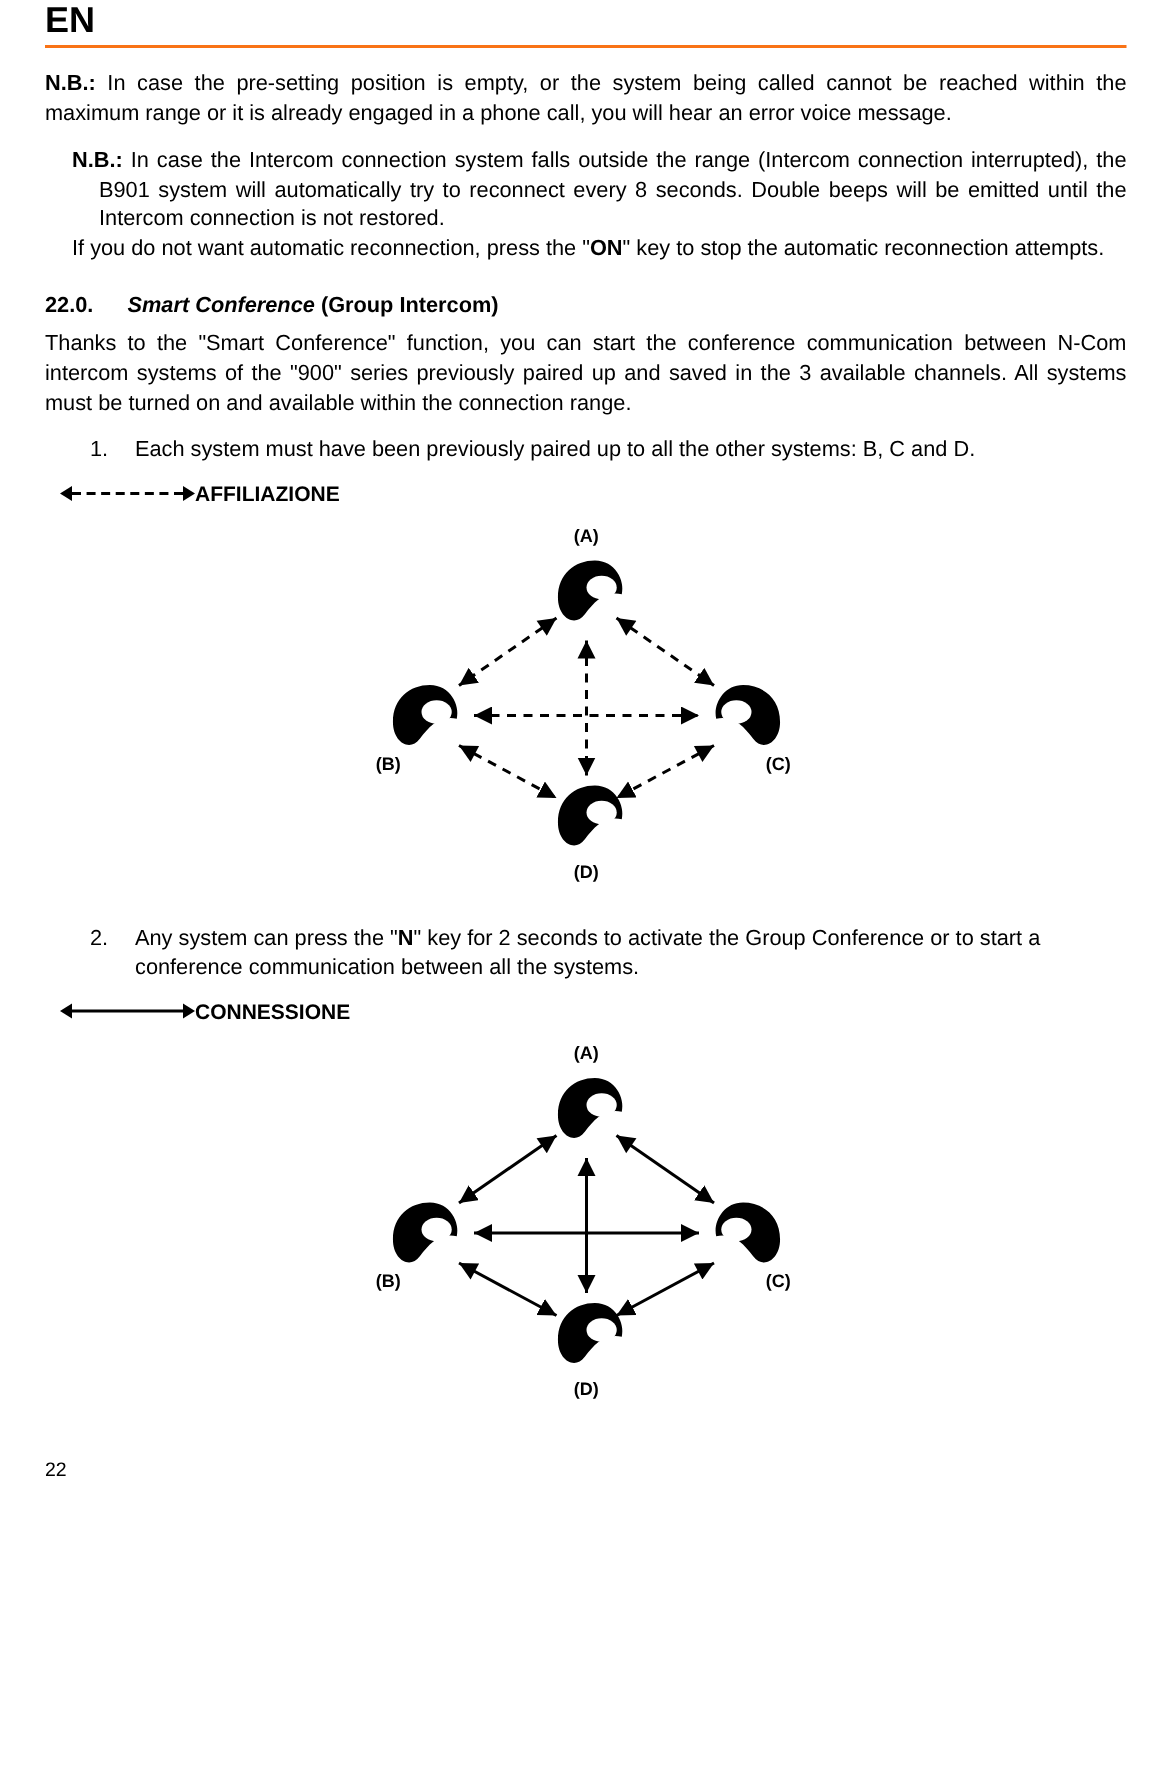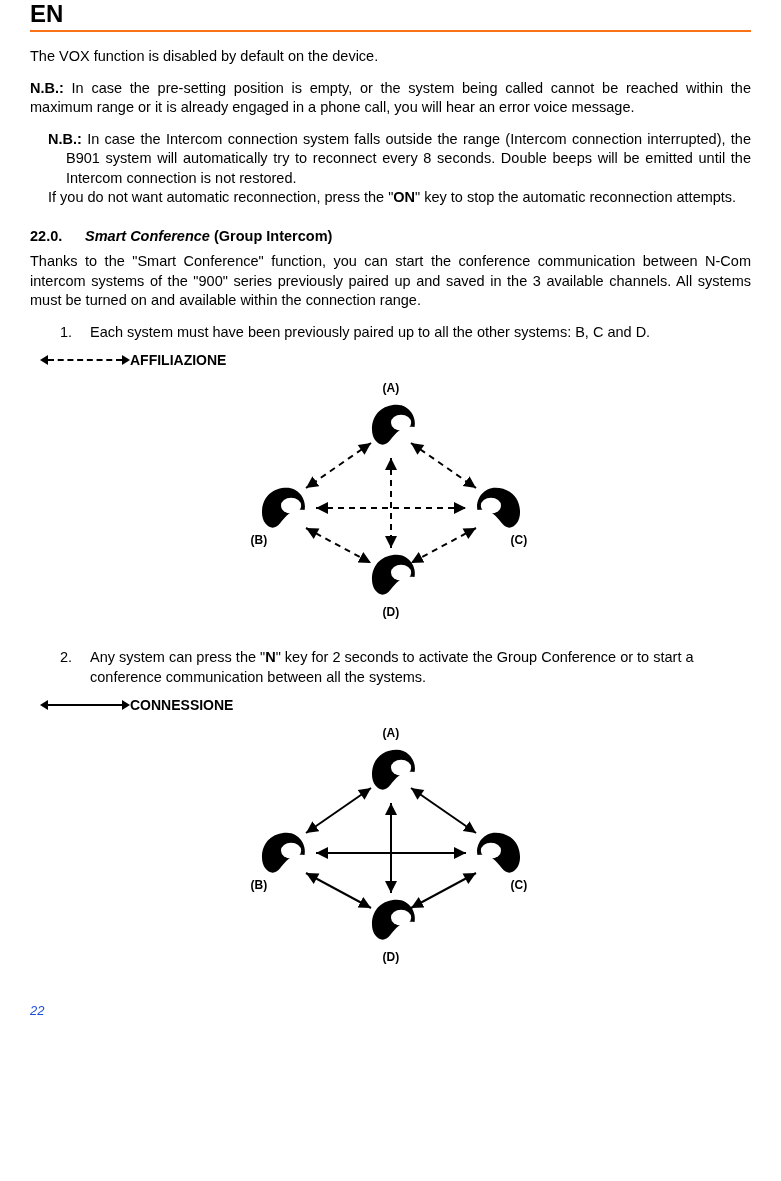--- a/index.html
+++ b/index.html
@@ -80,33 +80,31 @@
     position:absolute;
     font-weight:bold;
     font-size:12px;
   }
   .helmet {
     position:absolute;
     width:56px;
     height:56px;
   }
   .page-num {
-    color:#1d4ed8;
+    color:#000000;
     font-size:13px;
     margin-top:25px;
-    font-style:italic;
   }
 </style>
 </head>
 <body>
 
 <div class="page">
   <div class="header">EN</div>
 
-  <div class="para">The VOX function is disabled by default on the device.</div>
 
   <div class="para">
     <span class="bold">N.B.:</span><span class="indent-content"> In case the pre-setting position is empty, or the system being called cannot be reached within the maximum range or it is already engaged in a phone call, you will hear an error voice message.</span>
   </div>
 
   <div class="para">
     <div class="indent" style="text-indent:-18px; margin-left:18px;">
       <span class="bold">N.B.:</span><span> In case the Intercom connection system falls outside the range (Intercom connection interrupted), the B901 system will automatically try to reconnect every 8 seconds. Double beeps will be emitted until the Intercom connection is not restored.</span>
     </div>
     <div class="indent">

